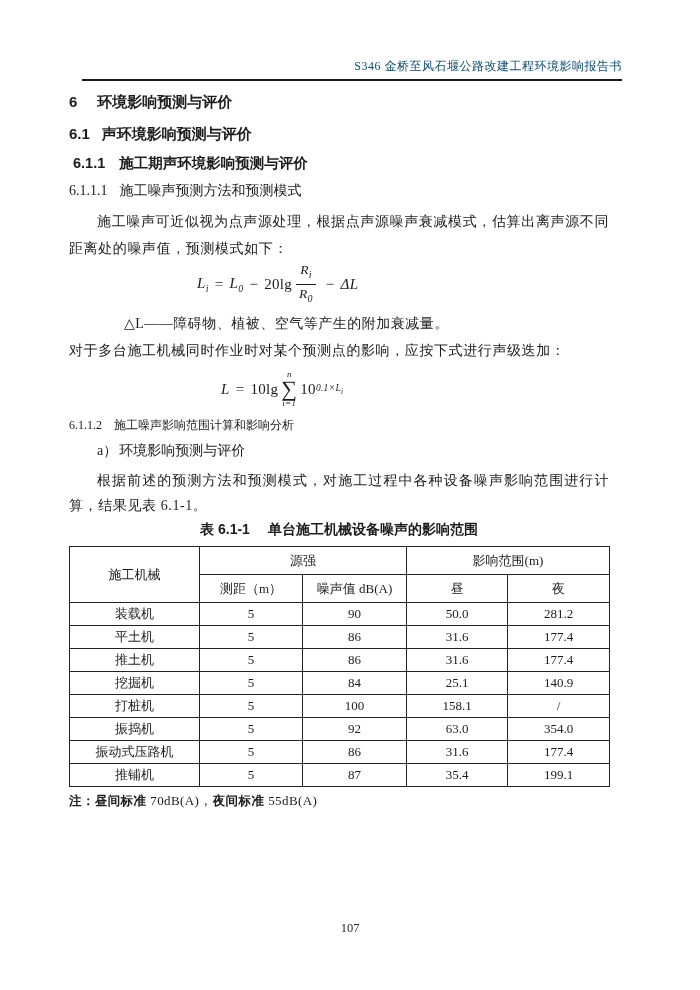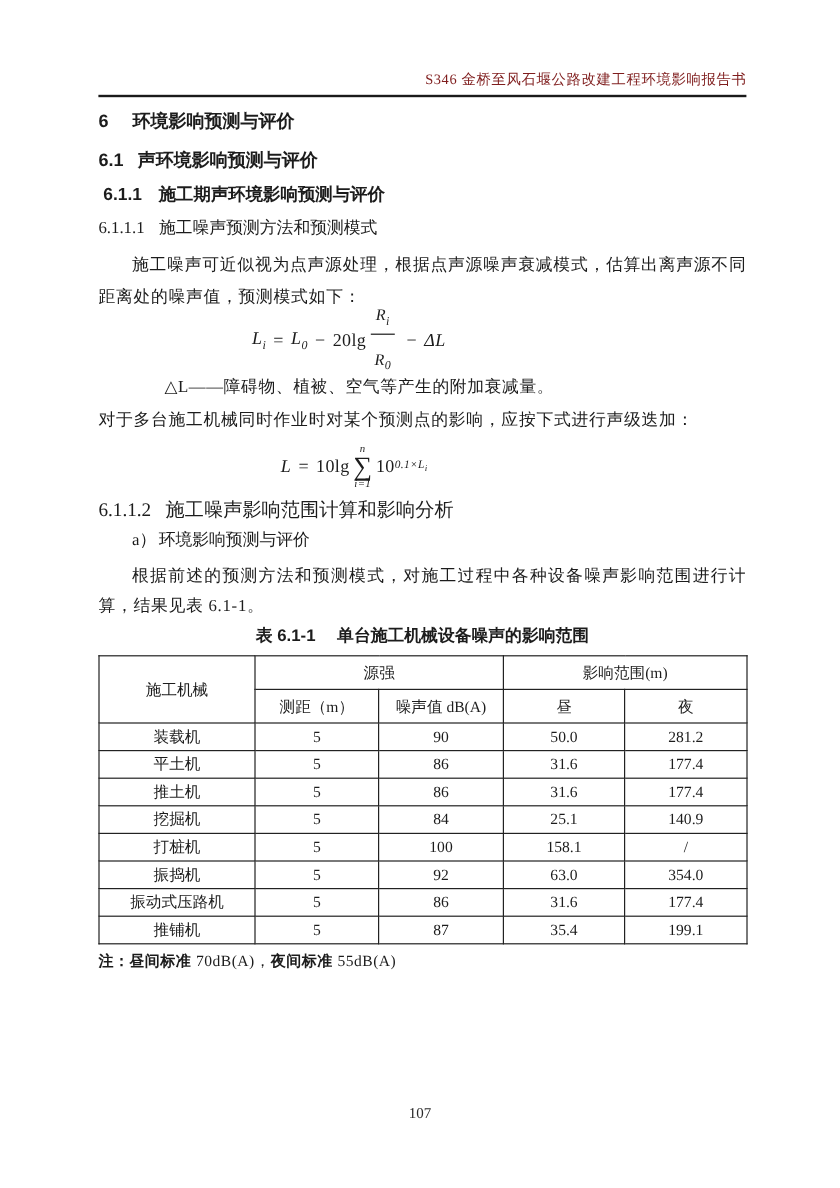--- a/index.html
+++ b/index.html
@@ -1,32 +1,32 @@
 <!DOCTYPE html>
 <html><head>
 <meta charset="utf-8">
 <style>
   html,body{margin:0;padding:0;}
   body{background:#e8e8e8;font-family:"Liberation Serif","DejaVu Serif",serif;color:#1c1c1c;}
   .page{position:relative;width:700px;height:990px;background:#ffffff;margin:0 auto;overflow:hidden;}
 
   
   .doc-header{position:absolute;top:58px;left:82px;width:540px;text-align:right;
-    font-size:12px;letter-spacing:0.5px;color:#7f1d1d;}
+    font-size:12px;letter-spacing:0.5px;color:#0c4a6e;}
   .header-rule{position:absolute;top:79px;left:82px;width:540px;height:2px;background:#1a1a1a;}
 
   
-  .content{position:absolute;top:92px;left:82px;width:540px;}
+  .content{position:absolute;top:92px;left:69px;width:540px;}
 
   .h-sans{font-family:"Liberation Sans","DejaVu Sans",sans-serif;font-weight:700;}
   .h1{font-size:15px;line-height:20px;margin:0 0 12px;}
   .h2{font-size:15px;line-height:20px;margin:0 0 9px;}
   .h3{font-size:14.5px;line-height:20px;margin:0 4px 8px;}
   .h4{font-size:14px;line-height:20px;margin:0 0 7px;}
-  .h5{font-size:16px;line-height:19px;margin:0 0 7px;}
+  .h5{font-size:12px;line-height:19px;margin:0 0 7px;}
   .h-num1{margin-right:20px;}
   .h-num2{margin-right:12px;}
   .h-num3{margin-right:14px;}
   .h-num4{margin-right:12px;}
 
   .para{font-size:14px;line-height:27px;margin:0;text-align:justify;letter-spacing:0.6px;}
   .indent{text-indent:2em;}
   .p1{margin-bottom:2px;}
   .p2{line-height:26px;margin-bottom:2px;}
   .p3{line-height:25px;margin-bottom:2px;}
@@ -37,21 +37,21 @@
   .formula{display:flex;align-items:center;font-size:15px;font-style:italic;
     letter-spacing:0.3px;}
   .formula .up{font-style:normal;}
   .formula sub{font-size:10px;font-style:italic;}
   .op{margin:0 6px;font-style:normal;}
   .f1{height:40px;margin:0 0 6px 128px;}
   .f2{height:46px;margin:0 0 4px 152px;}
   .frac{display:inline-flex;flex-direction:column;align-items:center;margin:0 4px;
     font-size:13.5px;line-height:16px;}
   .frac .num{border-bottom:1px solid #1a1a1a;padding:0 4px 1px;}
-  .frac .den{padding-top:13px;}
+  .frac .den{padding-top:1px;}
   .sum{display:inline-flex;flex-direction:column;align-items:center;margin:0 3px;line-height:1;}
   .sum .bound{font-size:9px;font-style:italic;line-height:9px;}
   .sum .sigma{font-size:22px;font-style:normal;line-height:20px;}
   .exp{font-size:9.5px;font-style:italic;}
   .exp sub{font-size:7.5px;}
 
   
   .where{margin:0 0 0;}
   .where-line{font-size:14px;line-height:28px;padding-left:55px;letter-spacing:0.5px;}
   .where-line.first{padding-left:16px;}

